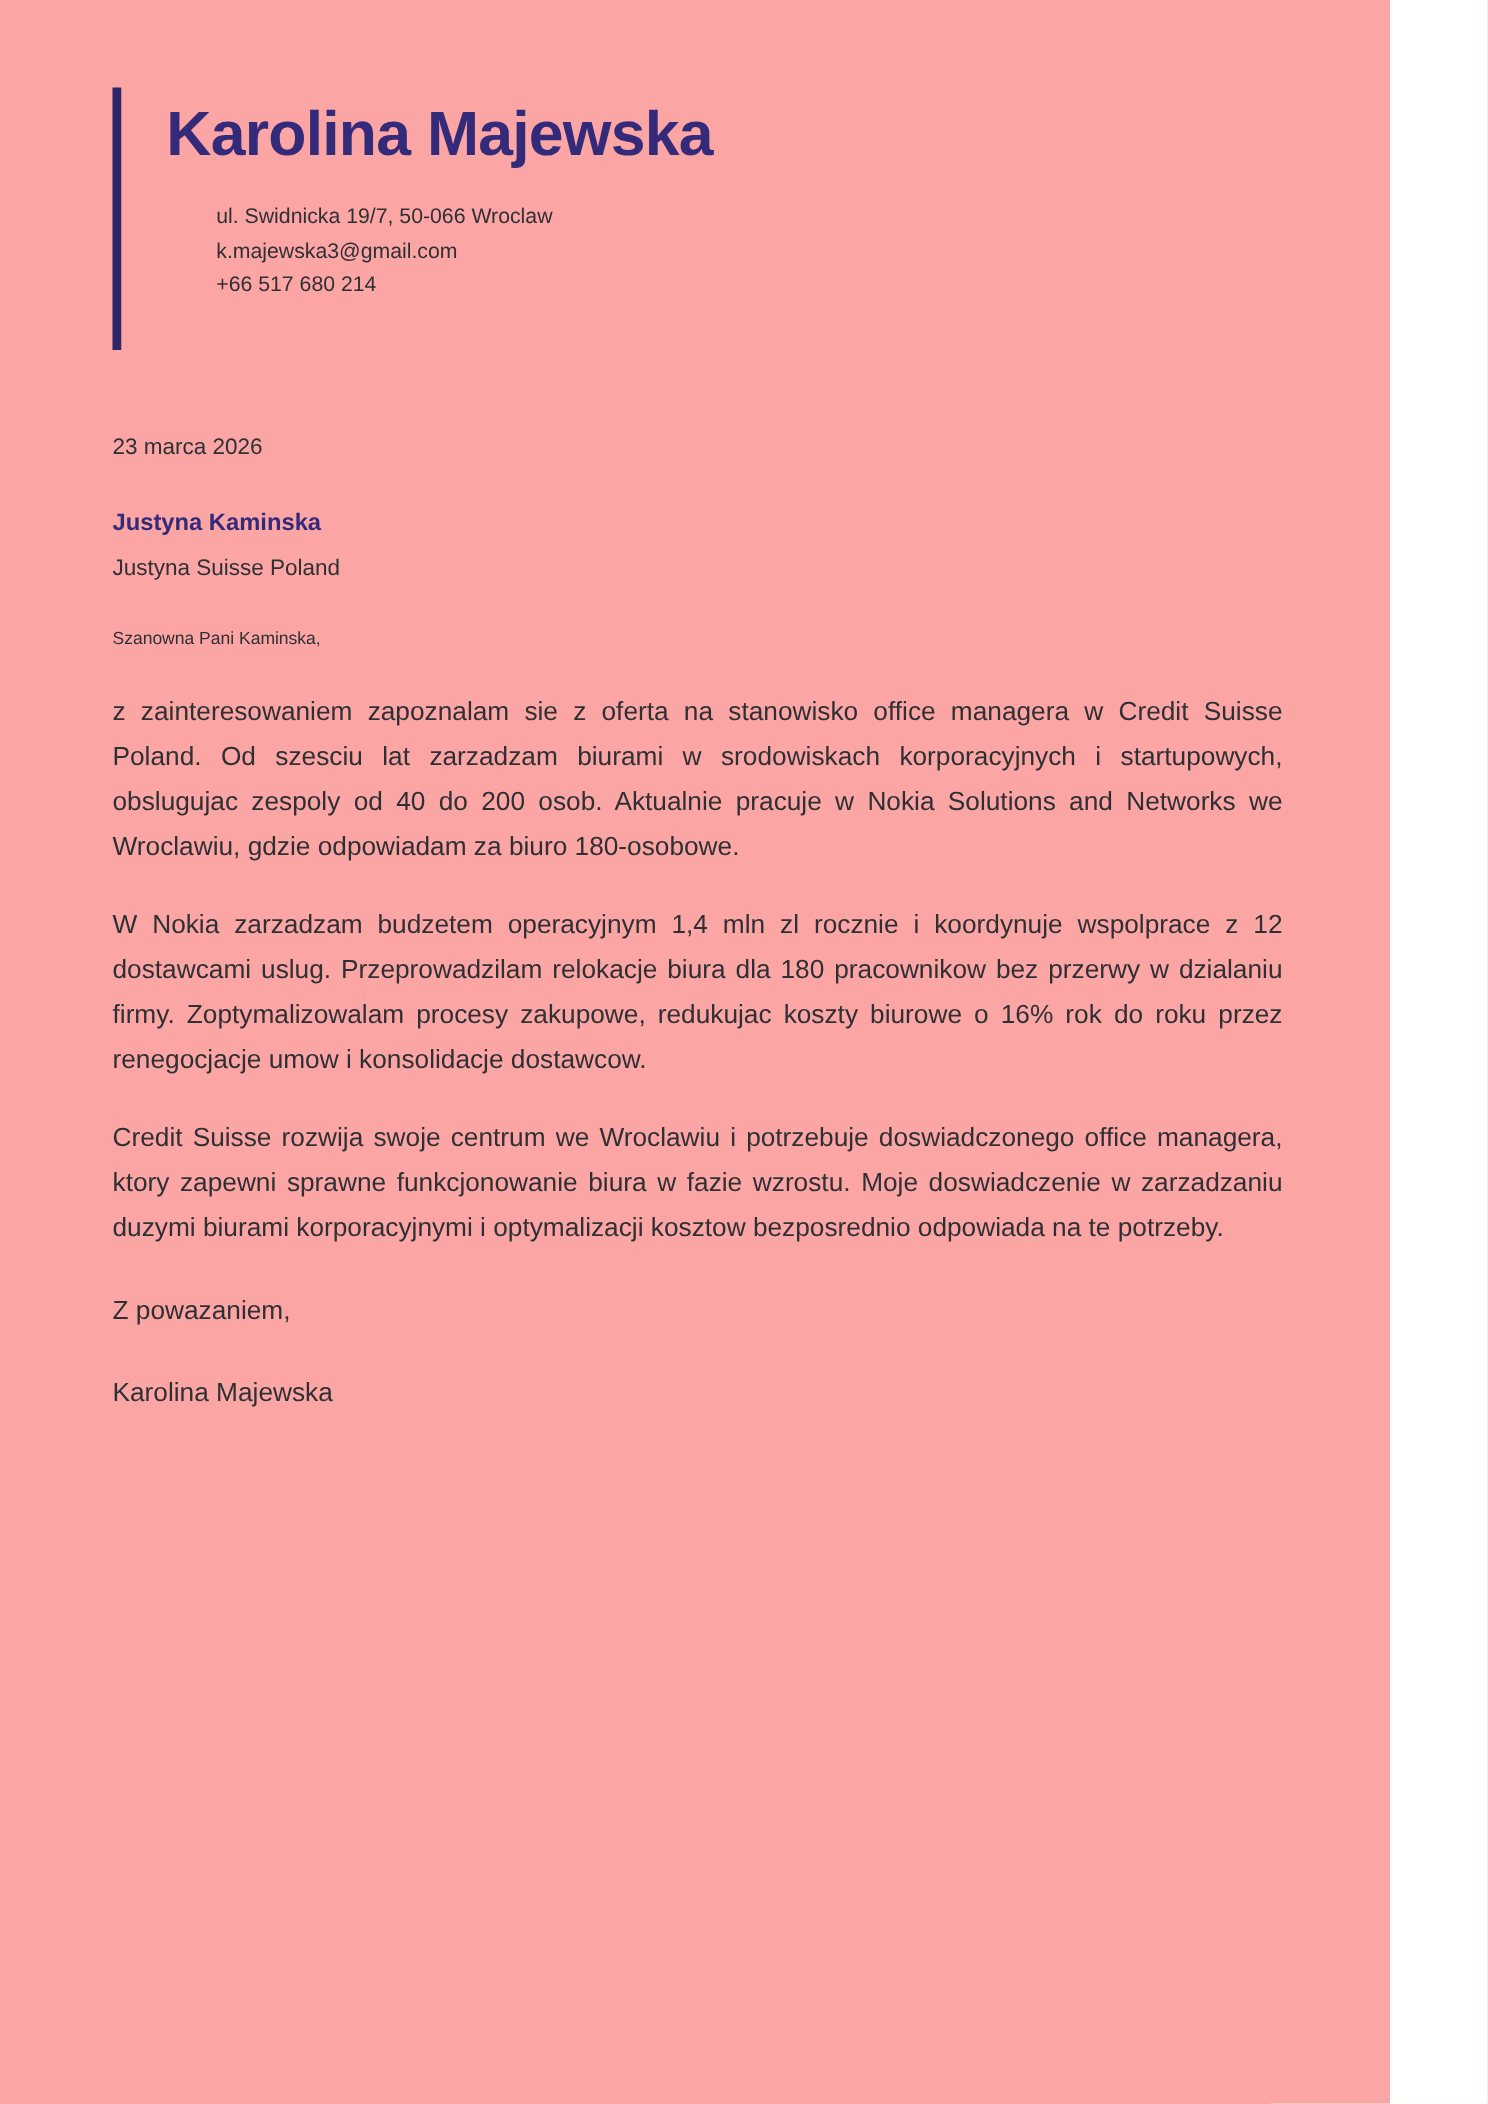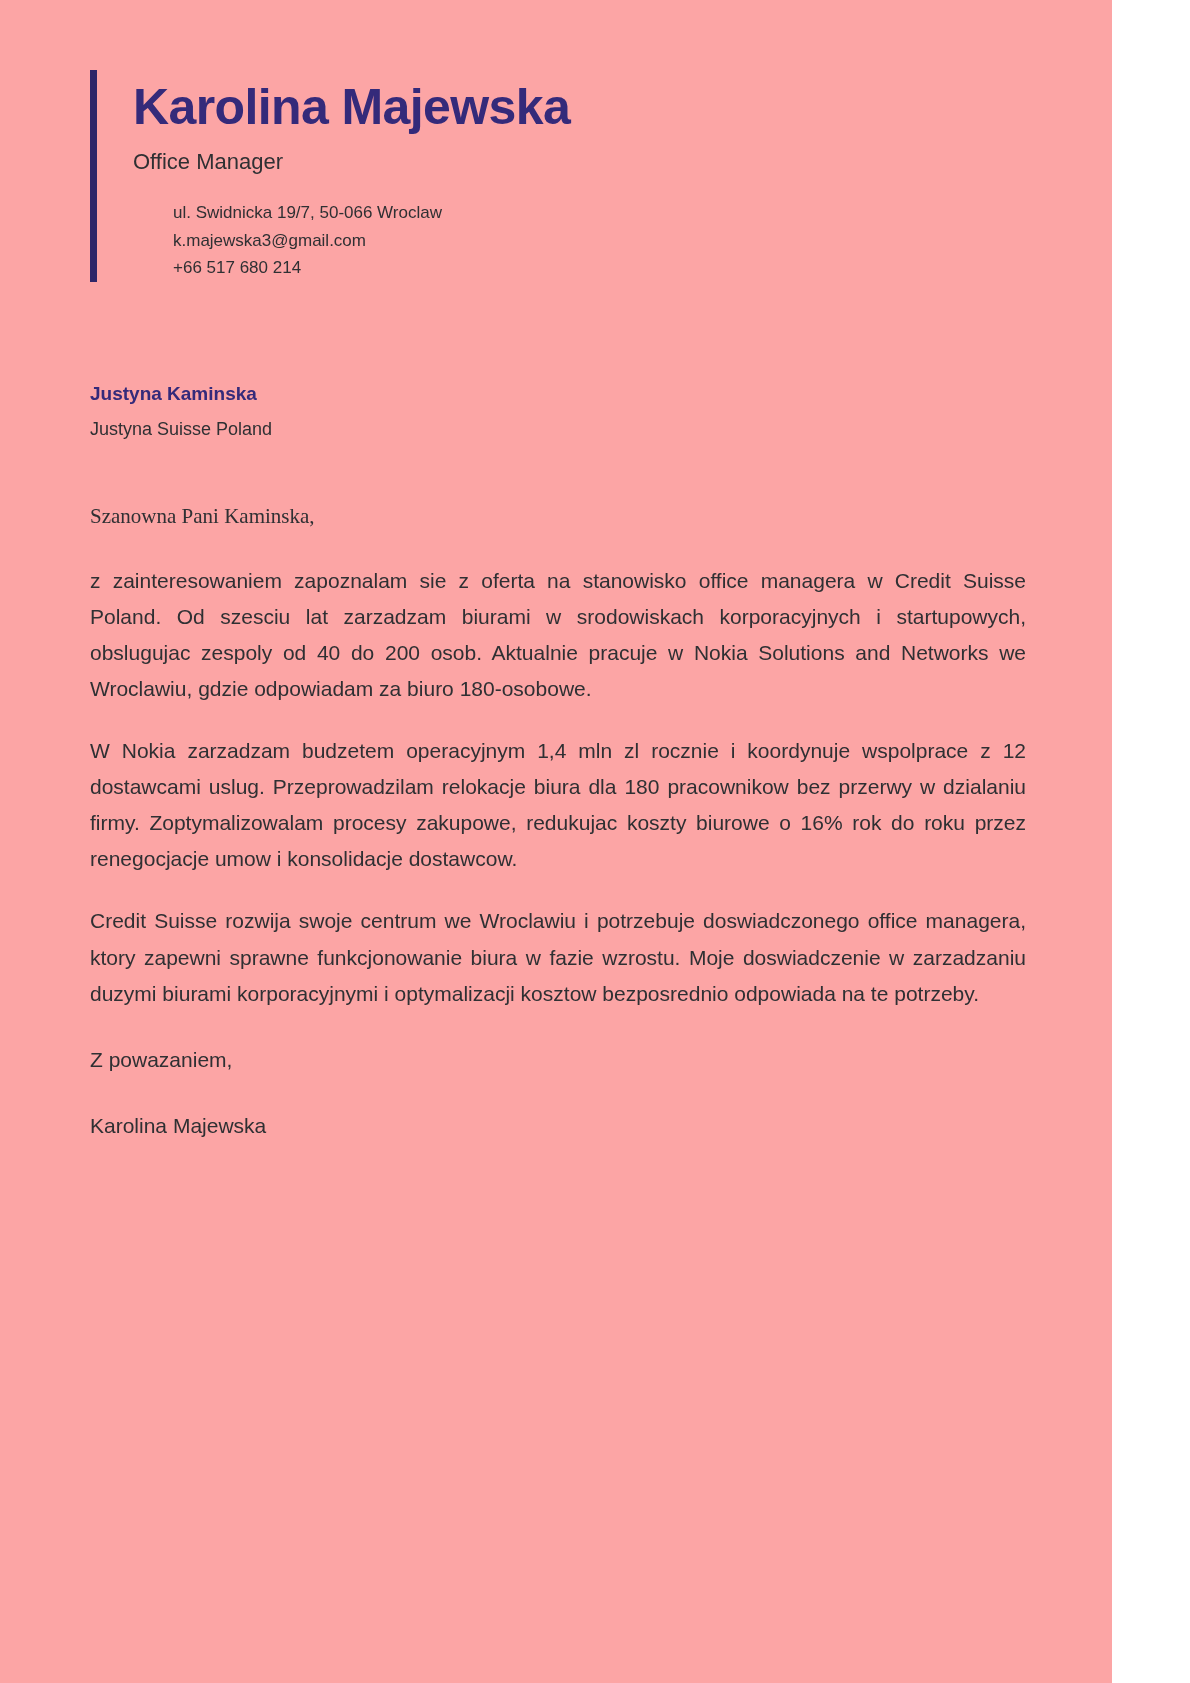--- a/index.html
+++ b/index.html
@@ -93,25 +93,24 @@
   }
 
   
   .body-wrap {
     position: absolute;
     left: 90px;
     top: 500px;
     width: 936px;
   }
   .salutation {
-    font-size: 21px;
+    font-size: 14px;
     color: #2f3033;
     line-height: 1.55;
     margin-bottom: 30px;
-    font-family: Liberation Serif, serif;
   }
   .para {
     font-size: 21px;
     color: #2f3033;
     line-height: 1.72;
     text-align: justify;
     text-justify: inter-word;
     margin: 0 0 26px 0;
   }
   .para:last-of-type { margin-bottom: 0; }
@@ -130,30 +129,30 @@
 </style>
 </head>
 <body>
 
 <div class="page">
 
   <div class="header">
     <div class="accent-bar"></div>
     <div class="header-text">
       <div class="cand-name">Karolina Majewska</div>
-      <div class="cand-title">Office Manager</div>
       <div class="contact-block">
         <span class="contact-line">ul. Swidnicka 19/7, 50-066 Wroclaw</span>
         <span class="contact-line">k.majewska3@gmail.com</span>
         <span class="contact-line">+66 517 680 214</span>
       </div>
     </div>
   </div>
 
   <div class="meta">
+    <div class="letter-date">23 marca 2026</div>
     <div class="recipient-name">Justyna Kaminska</div>
     <div class="recipient-company">Justyna Suisse Poland</div>
   </div>
 
   <div class="body-wrap">
     <div class="salutation">Szanowna Pani Kaminska,</div>
     <p class="para">z zainteresowaniem zapoznalam sie z oferta na stanowisko office managera w Credit Suisse Poland. Od szesciu lat zarzadzam biurami w srodowiskach korporacyjnych i startupowych, obslugujac zespoly od 40 do 200 osob. Aktualnie pracuje w Nokia Solutions and Networks we Wroclawiu, gdzie odpowiadam za biuro 180-osobowe.</p>
     <p class="para">W Nokia zarzadzam budzetem operacyjnym 1,4 mln zl rocznie i koordynuje wspolprace z 12 dostawcami uslug. Przeprowadzilam relokacje biura dla 180 pracownikow bez przerwy w dzialaniu firmy. Zoptymalizowalam procesy zakupowe, redukujac koszty biurowe o 16% rok do roku przez renegocjacje umow i konsolidacje dostawcow.</p>
     <p class="para">Credit Suisse rozwija swoje centrum we Wroclawiu i potrzebuje doswiadczonego office managera, ktory zapewni sprawne funkcjonowanie biura w fazie wzrostu. Moje doswiadczenie w zarzadzaniu duzymi biurami korporacyjnymi i optymalizacji kosztow bezposrednio odpowiada na te potrzeby.</p>
     <div class="closing">Z powazaniem,</div>

